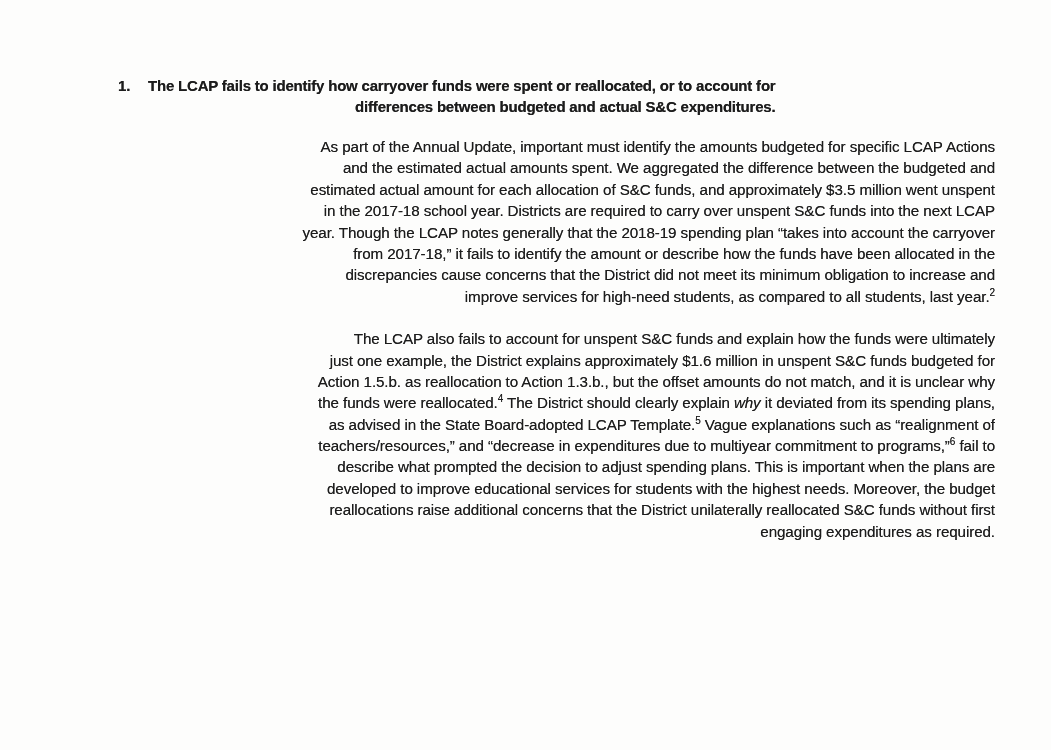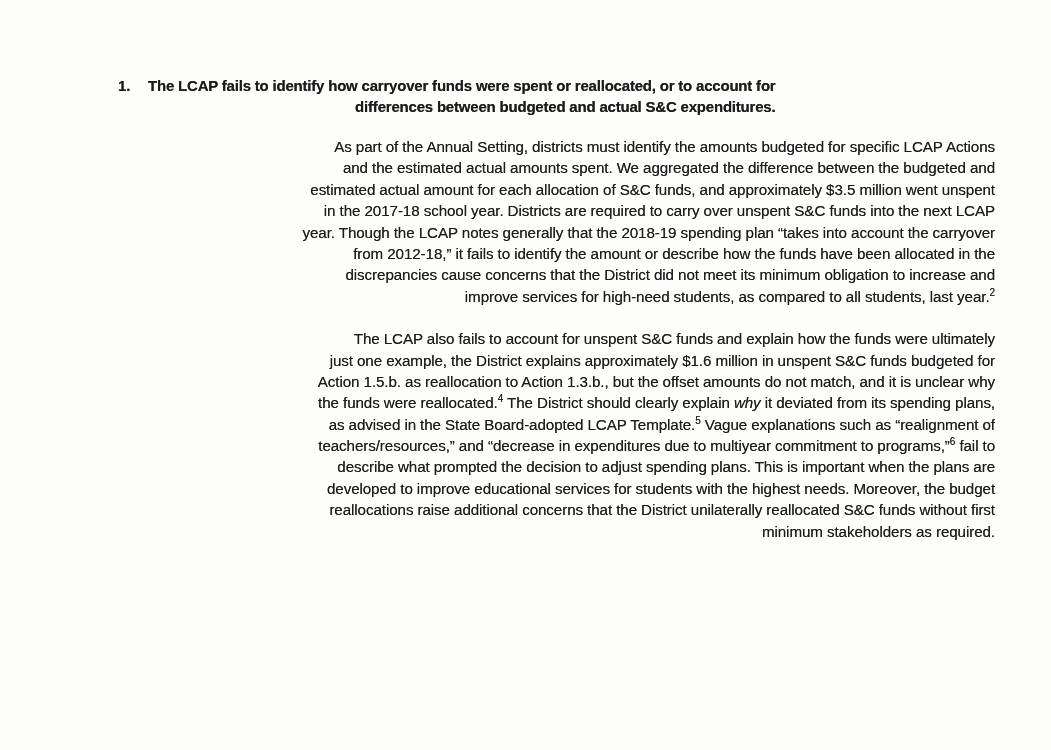--- a/index.html
+++ b/index.html
@@ -66,35 +66,35 @@
 <div class="page">
   <div class="heading">
     <span class="num">1.</span>
     <div class="htext">
         <div class="line">The LCAP fails to identify how carryover funds were spent or reallocated, or to account for</div>
         <div class="line">differences between budgeted and actual S&amp;C expenditures.</div>
       </div>
   </div>
   <div class="body-text">
       <div class="paragraph">
-        <div class="line">As part of the Annual Setting, districts must identify the amounts budgeted for specific LCAP Actions</div>
+        <div class="line">As part of the Annual Update, important must identify the amounts budgeted for specific LCAP Actions</div>
         <div class="line">and the estimated actual amounts spent. We aggregated the difference between the budgeted and</div>
         <div class="line">estimated actual amount for each allocation of S&amp;C funds, and approximately $3.5 million went unspent</div>
         <div class="line">in the 2017-18 school year. Districts are required to carry over unspent S&amp;C funds into the next LCAP</div>
         <div class="line">year. Though the LCAP notes generally that the 2018-19 spending plan “takes into account the carryover</div>
-        <div class="line">from 2012-18,” it fails to identify the amount or describe how the funds have been allocated in the</div>
+        <div class="line">from 2017-18,” it fails to identify the amount or describe how the funds have been allocated in the</div>
         <div class="line">discrepancies cause concerns that the District did not meet its minimum obligation to increase and</div>
         <div class="line">improve services for high-need students, as compared to all students, last year.<sup>2</sup></div>
       </div>
       <div class="paragraph">
         <div class="line">The LCAP also fails to account for unspent S&amp;C funds and explain how the funds were ultimately</div>
         <div class="line">just one example, the District explains approximately $1.6 million in unspent S&amp;C funds budgeted for</div>
         <div class="line">Action 1.5.b. as reallocation to Action 1.3.b., but the offset amounts do not match, and it is unclear why</div>
         <div class="line">the funds were reallocated.<sup>4</sup> The District should clearly explain <i>why</i> it deviated from its spending plans,</div>
         <div class="line">as advised in the State Board-adopted LCAP Template.<sup>5</sup> Vague explanations such as “realignment of</div>
         <div class="line">teachers/resources,” and “decrease in expenditures due to multiyear commitment to programs,”<sup>6</sup> fail to</div>
         <div class="line">describe what prompted the decision to adjust spending plans. This is important when the plans are</div>
         <div class="line">developed to improve educational services for students with the highest needs. Moreover, the budget</div>
         <div class="line">reallocations raise additional concerns that the District unilaterally reallocated S&amp;C funds without first</div>
-        <div class="line">minimum stakeholders as required.</div>
+        <div class="line">engaging expenditures as required.</div>
       </div>
     </div>
 </div>
 
 </body></html>

